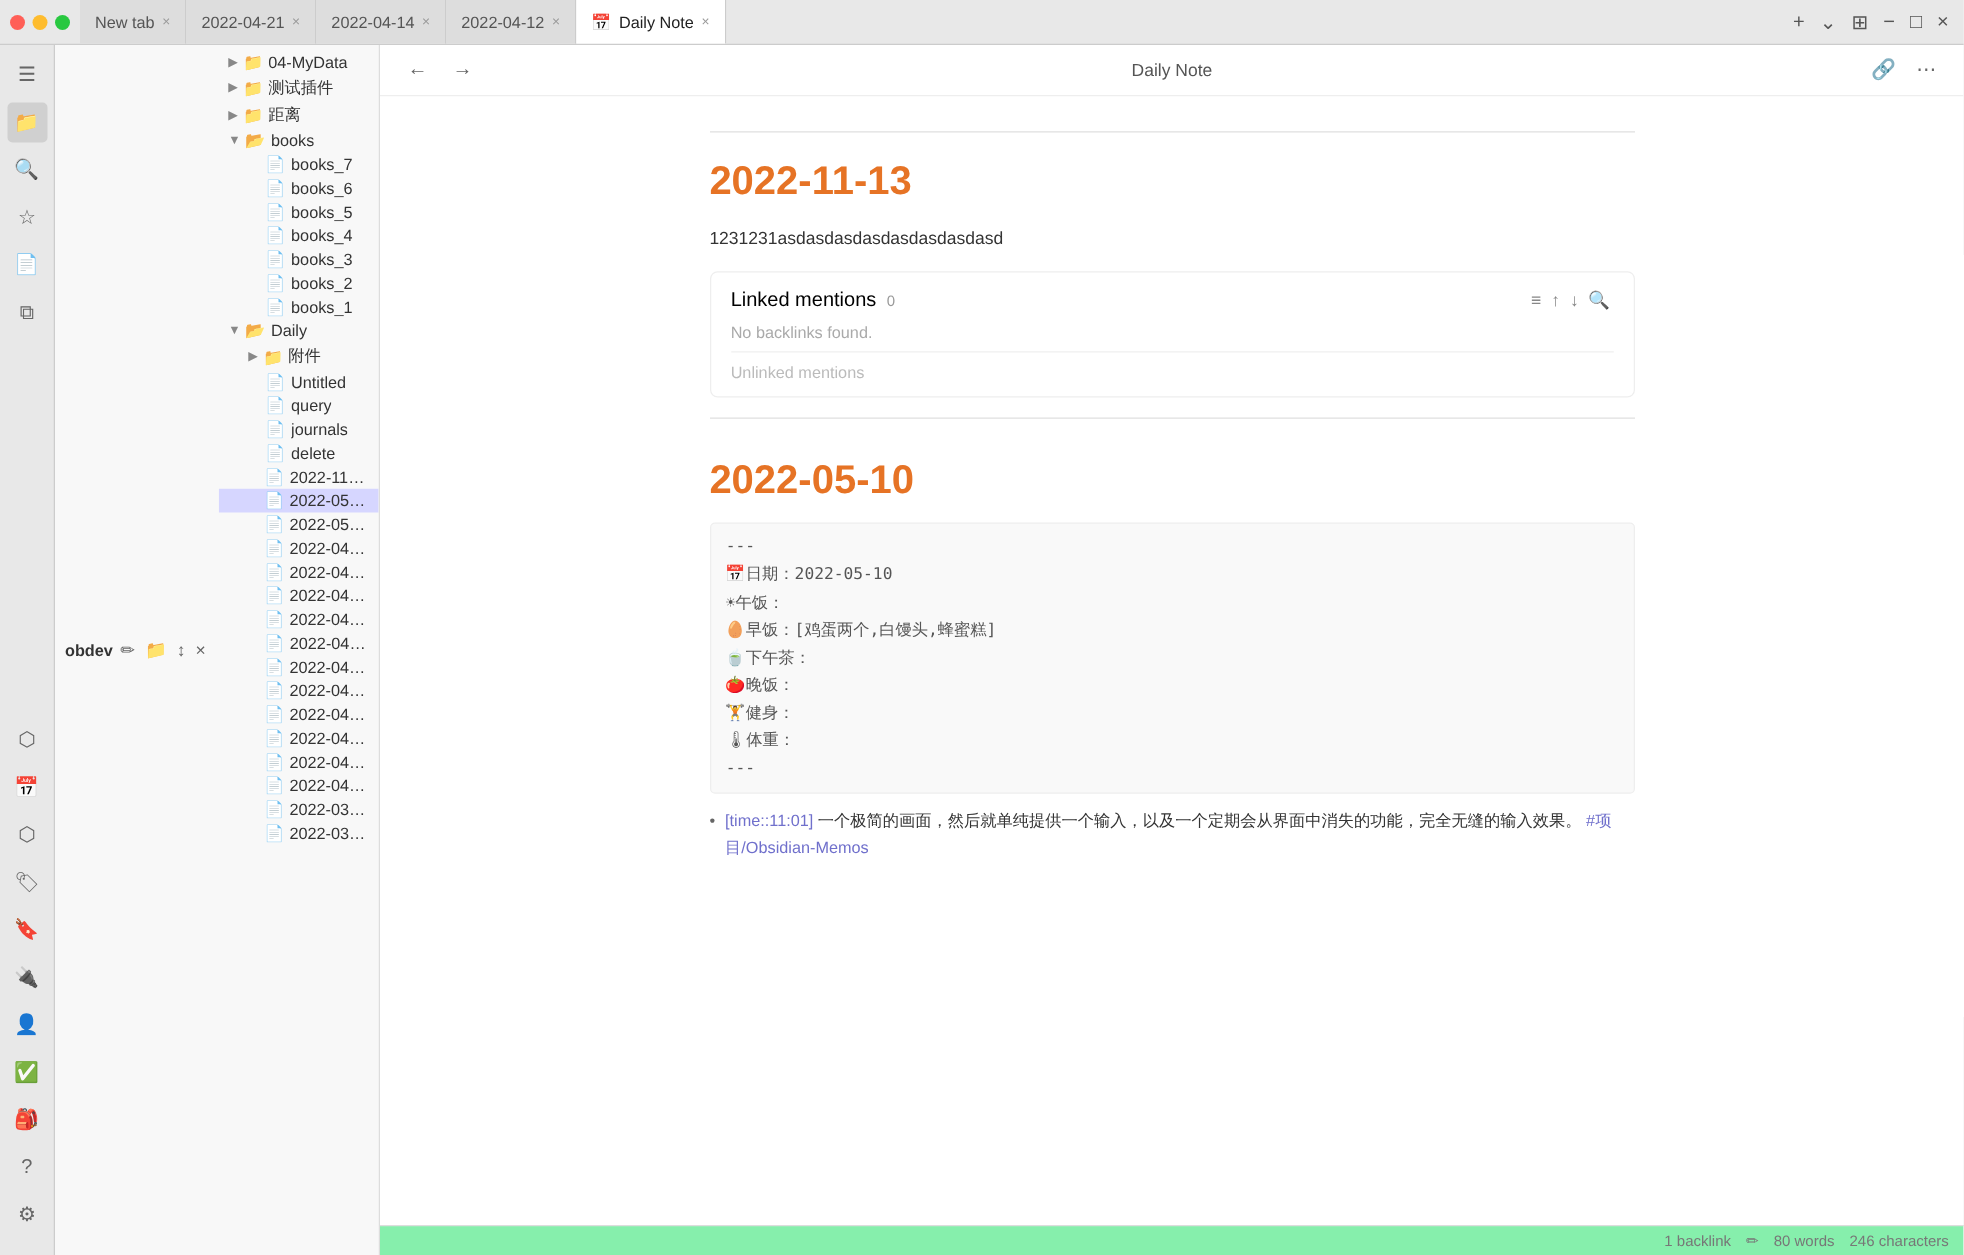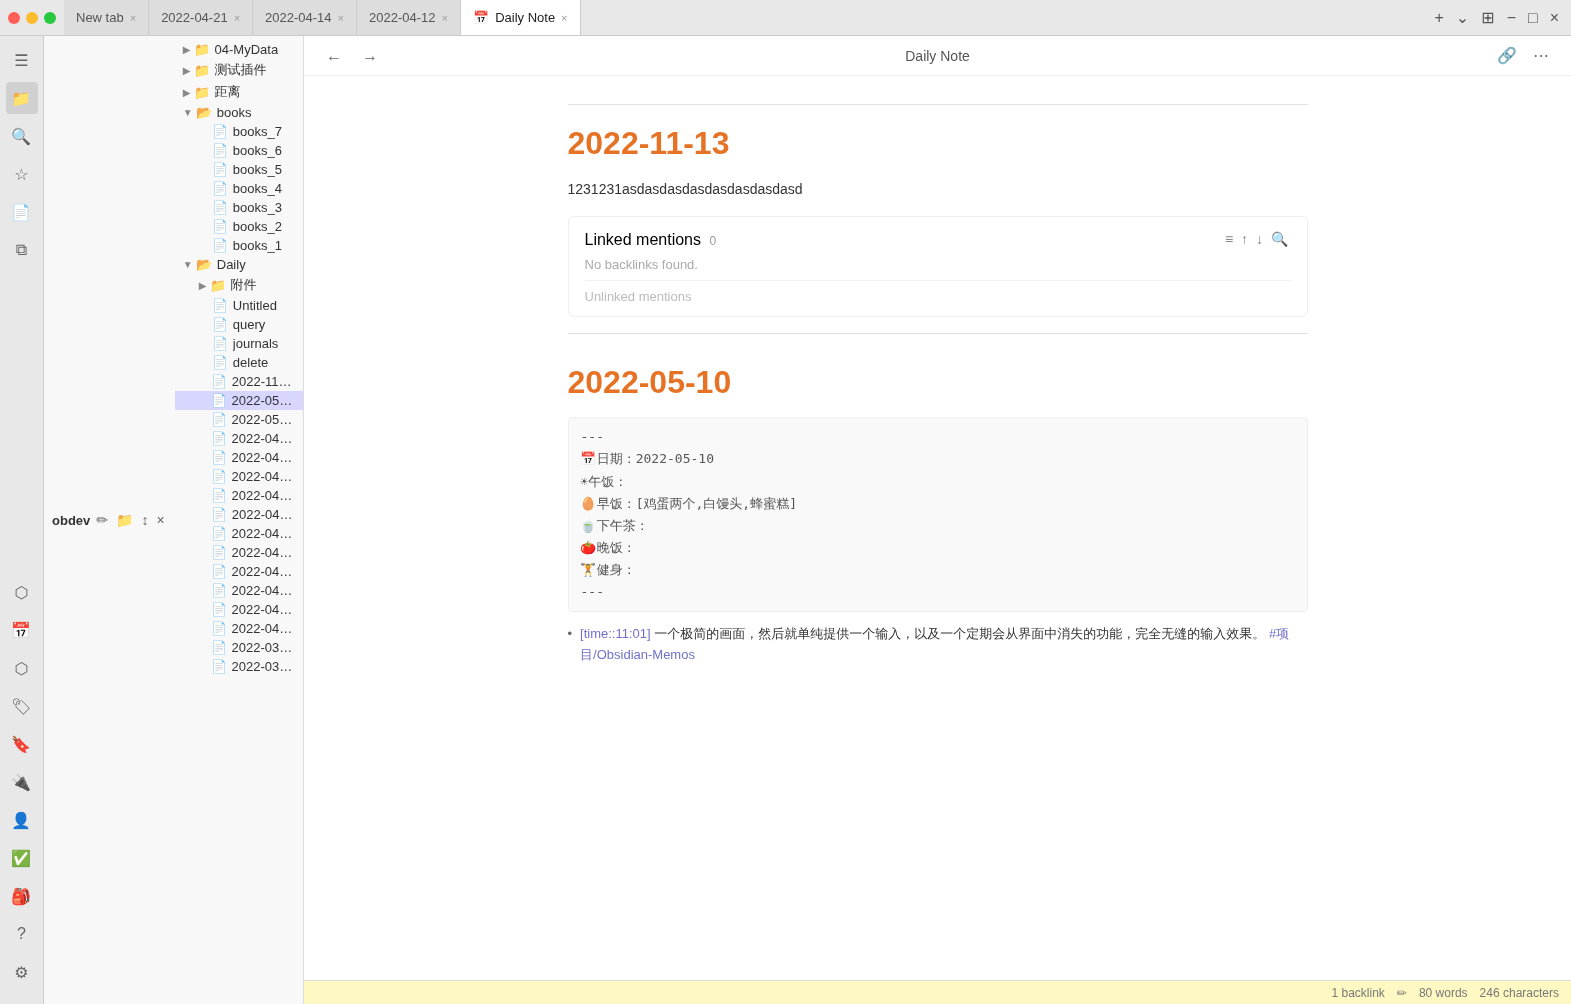--- a/index.html
+++ b/index.html
@@ -74,21 +74,21 @@
     .unlinked-mentions { font-size: 13px; color: #bbb; padding-top: 8px; border-top: 1px solid #f0f0f0; margin-top: 8px; }
 
     .note-date-heading-2 { font-size: 32px; font-weight: 600; color: #e67325; margin: 30px 0 16px; }
     .frontmatter { background: #f9f9f9; border: 1px solid #eee; border-radius: 4px; padding: 8px 12px; margin-bottom: 12px; font-size: 13px; color: #555; font-family: monospace; line-height: 1.7; }
     .journal-heading { font-size: 24px; font-weight: 600; color: #333; margin: 20px 0 12px; }
     .journal-bullet { font-size: 13px; color: #333; line-height: 1.6; display: flex; gap: 8px; }
     .bullet-dot { color: #666; flex-shrink: 0; }
     .time-link { color: #7070cc; text-decoration: none; }
     .tag-link { color: #7070cc; text-decoration: none; }
 
-    .status-bar { height: 24px; background: #fef9c3; border-top: 1px solid #ddd; display: flex; justify-content: flex-end; padding: 0 12px; font-size: 12px; color: #777; gap: 12px; }
+    .status-bar { height: 24px; background: #86efac; border-top: 1px solid #ddd; display: flex; justify-content: flex-end; padding: 0 12px; font-size: 12px; color: #777; gap: 12px; }
     .status-item { display: flex; align-items: center; gap: 4px; }
 
     
     ::-webkit-scrollbar { width: 6px; }
     ::-webkit-scrollbar-track { background: transparent; }
     ::-webkit-scrollbar-thumb { background: #ccc; border-radius: 3px; }
   </style>
 </head>
 <body>
 
@@ -407,20 +407,21 @@
       <h1 class="note-date-heading-2">2022-05-10</h1>
 
       <div class="frontmatter" id="frontmatter-block">
           <div>---</div>
           <div>📅日期：2022-05-10</div>
           <div>☀午饭：</div>
           <div>🥚早饭：[鸡蛋两个,白馒头,蜂蜜糕]</div>
           <div>🍵下午茶：</div>
           <div>🍅晚饭：</div>
           <div>🏋健身：</div>
+          <div>🌡体重：</div>
           <div>---</div>
         </div>
 
 
       <div class="journal-bullet">
         <span class="bullet-dot">•</span>
         <span>
           <a class="time-link">[time::11:01]</a>
           <span> 一个极简的画面，然后就单纯提供一个输入，以及一个定期会从界面中消失的功能，完全无缝的输入效果。</span>
           <a class="tag-link">#项目/Obsidian-Memos</a>

